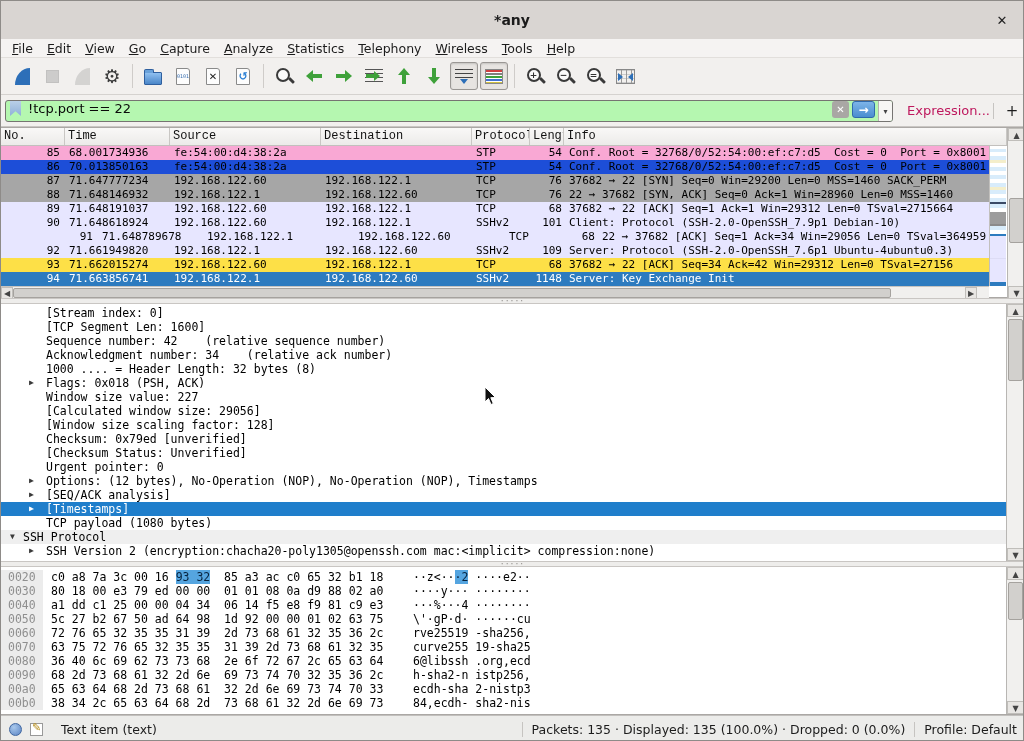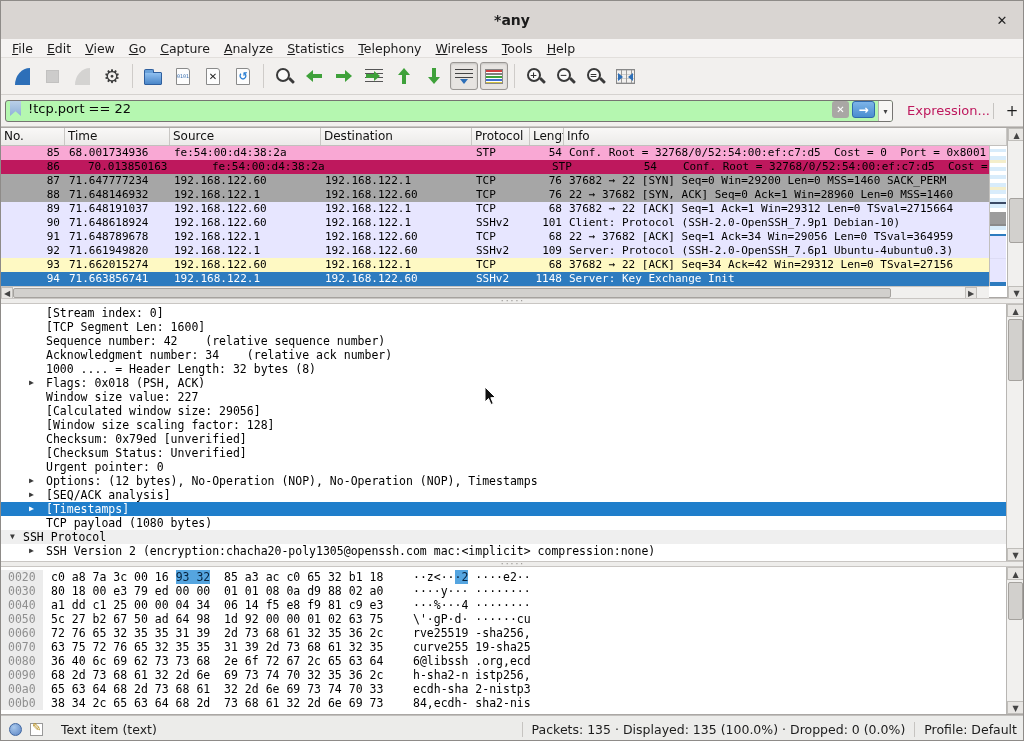--- a/index.html
+++ b/index.html
@@ -61,21 +61,21 @@
   .fxbtn { width:17px; height:17px; background:#a9a7a4; border-radius:3px; color:#fff; font-size:10px; font-weight:bold; display:flex; align-items:center; justify-content:center; margin-right:3px; flex:none; }
   .fabtn { width:23px; height:17px; background:linear-gradient(#7db4e8,#4a8ed0); border:1px solid #2f6aad; border-radius:3px; color:#fff; font-size:12px; font-weight:bold; display:flex; align-items:center; justify-content:center; margin-right:3px; flex:none; }
   .fcaret { width:14px; height:20px; background:#f7f6f4; border-left:1px solid #b5b2af; color:#444; font-size:8px; display:flex; align-items:center; justify-content:center; flex:none; }
   .fexpr { position:absolute; left:906px; top:0; height:32px; line-height:32px; font-size:13px; color:#be185d; }
   .fdiv { position:absolute; left:992px; top:8px; width:1px; height:16px; background:#c6c4c1; }
   .fplus { position:absolute; left:1000px; top:0; width:22px; height:32px; line-height:32px; text-align:center; font-size:15px; color:#1c1c1c; }
 
   
   .packetpane { position:absolute; left:0; top:126px; width:1024px; height:171px; background:#fff; border-top:1px solid #aba8a5; border-bottom:1px solid #aba8a5; }
   .plheader { position:absolute; left:0; top:0; width:1006px; height:18px; display:grid; grid-template-columns:64px 105px 151px 151px 58px 34px auto; background:linear-gradient(#f9f8f7,#ecebe9); border-bottom:1px solid #c2c0bd; }
-  .plheader .hcell { border-right:1px solid #c9c7c4; font-size:12px; line-height:17px; padding-left:3px; overflow:hidden; white-space:nowrap; color:#111; }
+  .plheader .hcell { border-right:1px solid #c9c7c4; font-size:12px; line-height:17px; padding-left:3px; overflow:hidden; white-space:nowrap; color:#111;font-family:Liberation Mono, monospace; }
   .plrows { position:absolute; left:0; top:18px; width:988px; height:140px; overflow:hidden; font-family:"DejaVu Sans Mono",monospace; font-size:11px; }
   .prow { height:14px; line-height:14px; display:grid; grid-template-columns:64px 105px 151px 151px 58px 34px auto; white-space:pre; }
   .prow .c { overflow:hidden; }
   .c-no  { text-align:right; padding-right:5px; }
   .c-len { text-align:right; padding-right:2px; }
   .c-time,.c-src,.c-dst,.c-proto { padding-left:4px; }
   .c-info { padding-left:5px; }
   .minimap { position:absolute; left:988px; top:18px; width:17px; height:140px; border-left:1px solid #c2c0bd;
     background:linear-gradient(to bottom,
       #ffffff 0 3px,#d8ecfb 3px 6px,#ffffff 6px 10px,#d8ecfb 10px 14px,#f4eecb 14px 17px,#ffffff 17px 21px,
@@ -240,28 +240,28 @@
         <div class="hcell">No.</div>
         <div class="hcell">Time</div>
         <div class="hcell">Source</div>
         <div class="hcell">Destination</div>
         <div class="hcell">Protocol</div>
         <div class="hcell">Length</div>
         <div class="hcell">Info</div>
       </div>
     <div class="plrows" id="pl-rows">
         <div class="prow" style="background: #f9a8d4;"><div class="c c-no">85</div><div class="c c-time">68.001734936</div><div class="c c-src">fe:54:00:d4:38:2a</div><div class="c c-dst"></div><div class="c c-proto">STP</div><div class="c c-len">54</div><div class="c c-info">Conf. Root = 32768/0/52:54:00:ef:c7:d5  Cost = 0  Port = 0x8001</div></div>
-        <div class="prow" style="background: #be185d; gap: 19px;"><div class="c c-no">86</div><div class="c c-time">70.013850163</div><div class="c c-src">fe:54:00:d4:38:2a</div><div class="c c-dst"></div><div class="c c-proto">STP</div><div class="c c-len">54</div><div class="c c-info">Conf. Root = 32768/0/52:54:00:ef:c7:d5  Cost = 0  Port = 0x8001</div></div>
+        <div class="prow" style="background: #1d4ed8;"><div class="c c-no">86</div><div class="c c-time">70.013850163</div><div class="c c-src">fe:54:00:d4:38:2a</div><div class="c c-dst"></div><div class="c c-proto">STP</div><div class="c c-len">54</div><div class="c c-info">Conf. Root = 32768/0/52:54:00:ef:c7:d5  Cost = 0  Port = 0x8001</div></div>
         <div class="prow" style="background: rgb(166, 166, 166);"><div class="c c-no">87</div><div class="c c-time">71.647777234</div><div class="c c-src">192.168.122.60</div><div class="c c-dst">192.168.122.1</div><div class="c c-proto">TCP</div><div class="c c-len">76</div><div class="c c-info">37682 → 22 [SYN] Seq=0 Win=29200 Len=0 MSS=1460 SACK_PERM</div></div>
         <div class="prow" style="background: rgb(166, 166, 166);"><div class="c c-no">88</div><div class="c c-time">71.648146932</div><div class="c c-src">192.168.122.1</div><div class="c c-dst">192.168.122.60</div><div class="c c-proto">TCP</div><div class="c c-len">76</div><div class="c c-info">22 → 37682 [SYN, ACK] Seq=0 Ack=1 Win=28960 Len=0 MSS=1460</div></div>
         <div class="prow" style="background: rgb(231, 230, 255);"><div class="c c-no">89</div><div class="c c-time">71.648191037</div><div class="c c-src">192.168.122.60</div><div class="c c-dst">192.168.122.1</div><div class="c c-proto">TCP</div><div class="c c-len">68</div><div class="c c-info">37682 → 22 [ACK] Seq=1 Ack=1 Win=29312 Len=0 TSval=2715664</div></div>
         <div class="prow" style="background: rgb(231, 230, 255);"><div class="c c-no">90</div><div class="c c-time">71.648618924</div><div class="c c-src">192.168.122.60</div><div class="c c-dst">192.168.122.1</div><div class="c c-proto">SSHv2</div><div class="c c-len">101</div><div class="c c-info">Client: Protocol (SSH-2.0-OpenSSH_7.9p1 Debian-10)</div></div>
-        <div class="prow" style="background: rgb(231, 230, 255);"><div class="c c-no">91</div><div class="c c-time">71.648789678</div><div class="c c-src">192.168.122.1</div><div class="c c-dst">192.168.122.60</div><div class="c c-proto">TCP</div><div class="c c-len">68</div><div class="c c-info">22 → 37682 [ACK] Seq=1 Ack=34 Win=29056 Len=0 TSval=364959</div></div>
+        <div class="prow" style="background: rgb(231, 230, 255); padding-left: 33px;"><div class="c c-no">91</div><div class="c c-time">71.648789678</div><div class="c c-src">192.168.122.1</div><div class="c c-dst">192.168.122.60</div><div class="c c-proto">TCP</div><div class="c c-len">68</div><div class="c c-info">22 → 37682 [ACK] Seq=1 Ack=34 Win=29056 Len=0 TSval=364959</div></div>
         <div class="prow" style="background: rgb(231, 230, 255);"><div class="c c-no">92</div><div class="c c-time">71.661949820</div><div class="c c-src">192.168.122.1</div><div class="c c-dst">192.168.122.60</div><div class="c c-proto">SSHv2</div><div class="c c-len">109</div><div class="c c-info">Server: Protocol (SSH-2.0-OpenSSH_7.6p1 Ubuntu-4ubuntu0.3)</div></div>
-        <div class="prow" style="background: #fef9c3;"><div class="c c-no">93</div><div class="c c-time">71.662015274</div><div class="c c-src">192.168.122.60</div><div class="c c-dst">192.168.122.1</div><div class="c c-proto">TCP</div><div class="c c-len">68</div><div class="c c-info">37682 → 22 [ACK] Seq=34 Ack=42 Win=29312 Len=0 TSval=27156</div></div>
+        <div class="prow" style="background: #fde047;"><div class="c c-no">93</div><div class="c c-time">71.662015274</div><div class="c c-src">192.168.122.60</div><div class="c c-dst">192.168.122.1</div><div class="c c-proto">TCP</div><div class="c c-len">68</div><div class="c c-info">37682 → 22 [ACK] Seq=34 Ack=42 Win=29312 Len=0 TSval=27156</div></div>
         <div class="prow" style="background: rgb(45, 123, 191); color: rgb(255, 255, 255);"><div class="c c-no">94</div><div class="c c-time">71.663856741</div><div class="c c-src">192.168.122.1</div><div class="c c-dst">192.168.122.60</div><div class="c c-proto">SSHv2</div><div class="c c-len">1148</div><div class="c c-info">Server: Key Exchange Init</div></div>
       </div>
     <div class="minimap"></div>
     <div class="plvscroll">
       <div class="vs-arr" style="top:0;">▲</div>
       <div class="vs-thumb" style="top:70px; height:45px;"></div>
       <div class="vs-arr" style="bottom:0;">▼</div>
     </div>
     <div class="plhscroll">
       <div class="hs-arr" style="left:0;">◀</div>

